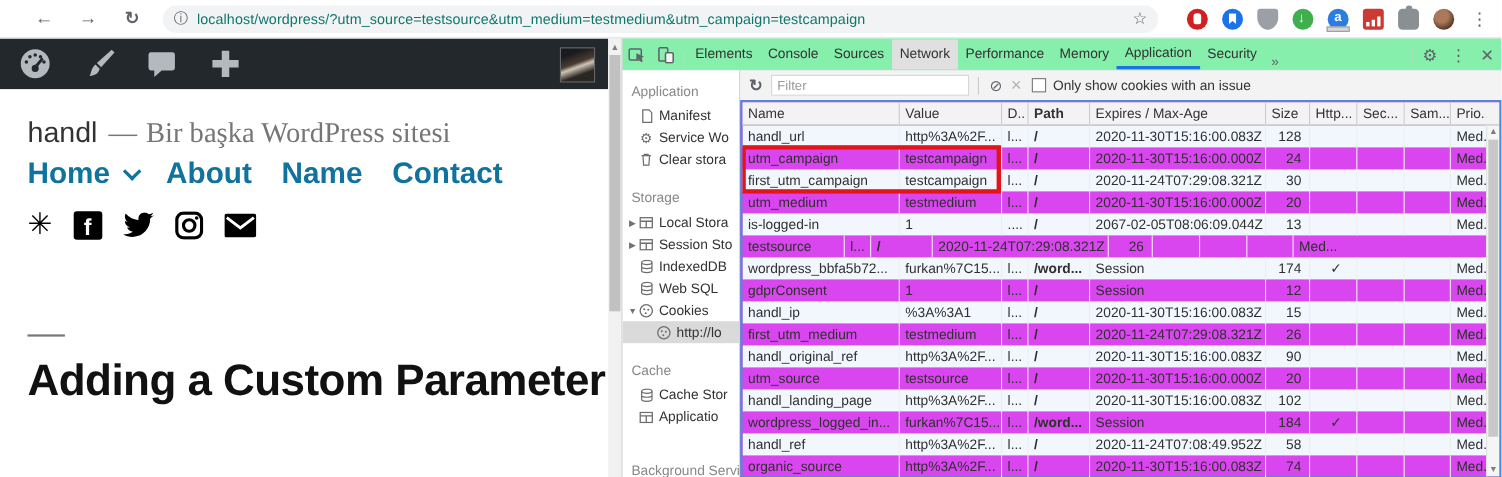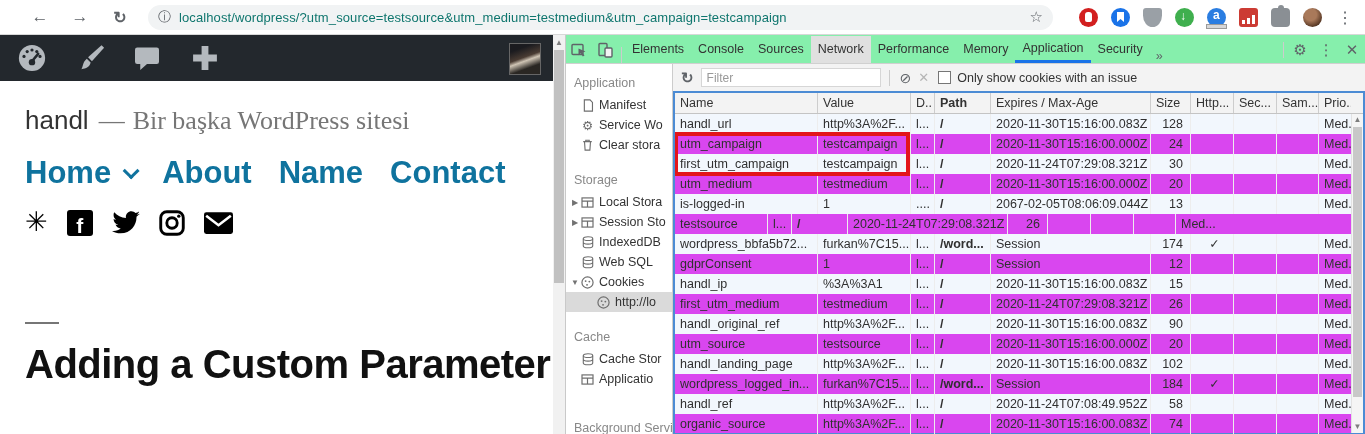--- a/index.html
+++ b/index.html
@@ -42,21 +42,21 @@
   
   .wp-pane{position:absolute;left:0;top:35px;width:553px;height:399px;background:#fff;overflow:hidden;}
   .admin-bar{height:46px;background:#23282d;display:flex;align-items:center;padding-left:16px;position:relative;}
   .ab-ico{margin-right:26px;display:flex;align-items:center;cursor:pointer;}
   .ab-avatar{position:absolute;right:12px;top:8px;width:30px;height:30px;border:1px solid #666;background:linear-gradient(160deg,#1b1b1f 20%,#4a3c33 45%,#cfc4b4 55%,#2a2723 75%);cursor:pointer;}
   .wp-content{padding:24px 0 0 25px;}
   .site-title-row{font-size:26px;color:#3c3c3c;white-space:nowrap;}
   .site-name{font-weight:400;color:#333;}
   .site-sep,.site-tag{font-family:"Liberation Serif",serif;color:#767676;}
   .site-sep{margin:0 8px 0 10px;}
-  .wp-nav{margin-top:19px;display:flex;align-items:center;gap:27px;font-size:31px;font-weight:bold;color:#0f739e;}
+  .wp-nav{margin-top:6px;display:flex;align-items:center;gap:27px;font-size:27px;font-weight:bold;color:#0f739e;}
   .wp-nav a{color:#0f739e;text-decoration:none;display:flex;align-items:center;cursor:pointer;}
   .chev{width:9px;height:9px;border-right:3px solid #0f739e;border-bottom:3px solid #0f739e;transform:rotate(45deg) translateY(-3px);margin-left:12px;}
   .wp-social{margin-top:18px;display:flex;align-items:center;gap:19px;}
   .soc{display:flex;align-items:center;justify-content:center;cursor:pointer;}
   .yelp-glyph{font-size:27px;color:#000;line-height:1;}
   .fb{width:26px;height:26px;background:#000;border-radius:3px;color:#fff;font-weight:bold;font-size:21px;display:flex;align-items:flex-end;justify-content:center;line-height:1;}
   .mini-rule{margin-top:86px;width:34px;height:2px;background:#767676;}
   .post-title{margin-top:18px;font-size:40px;font-weight:800;color:#111;letter-spacing:-.5px;}
 
   

